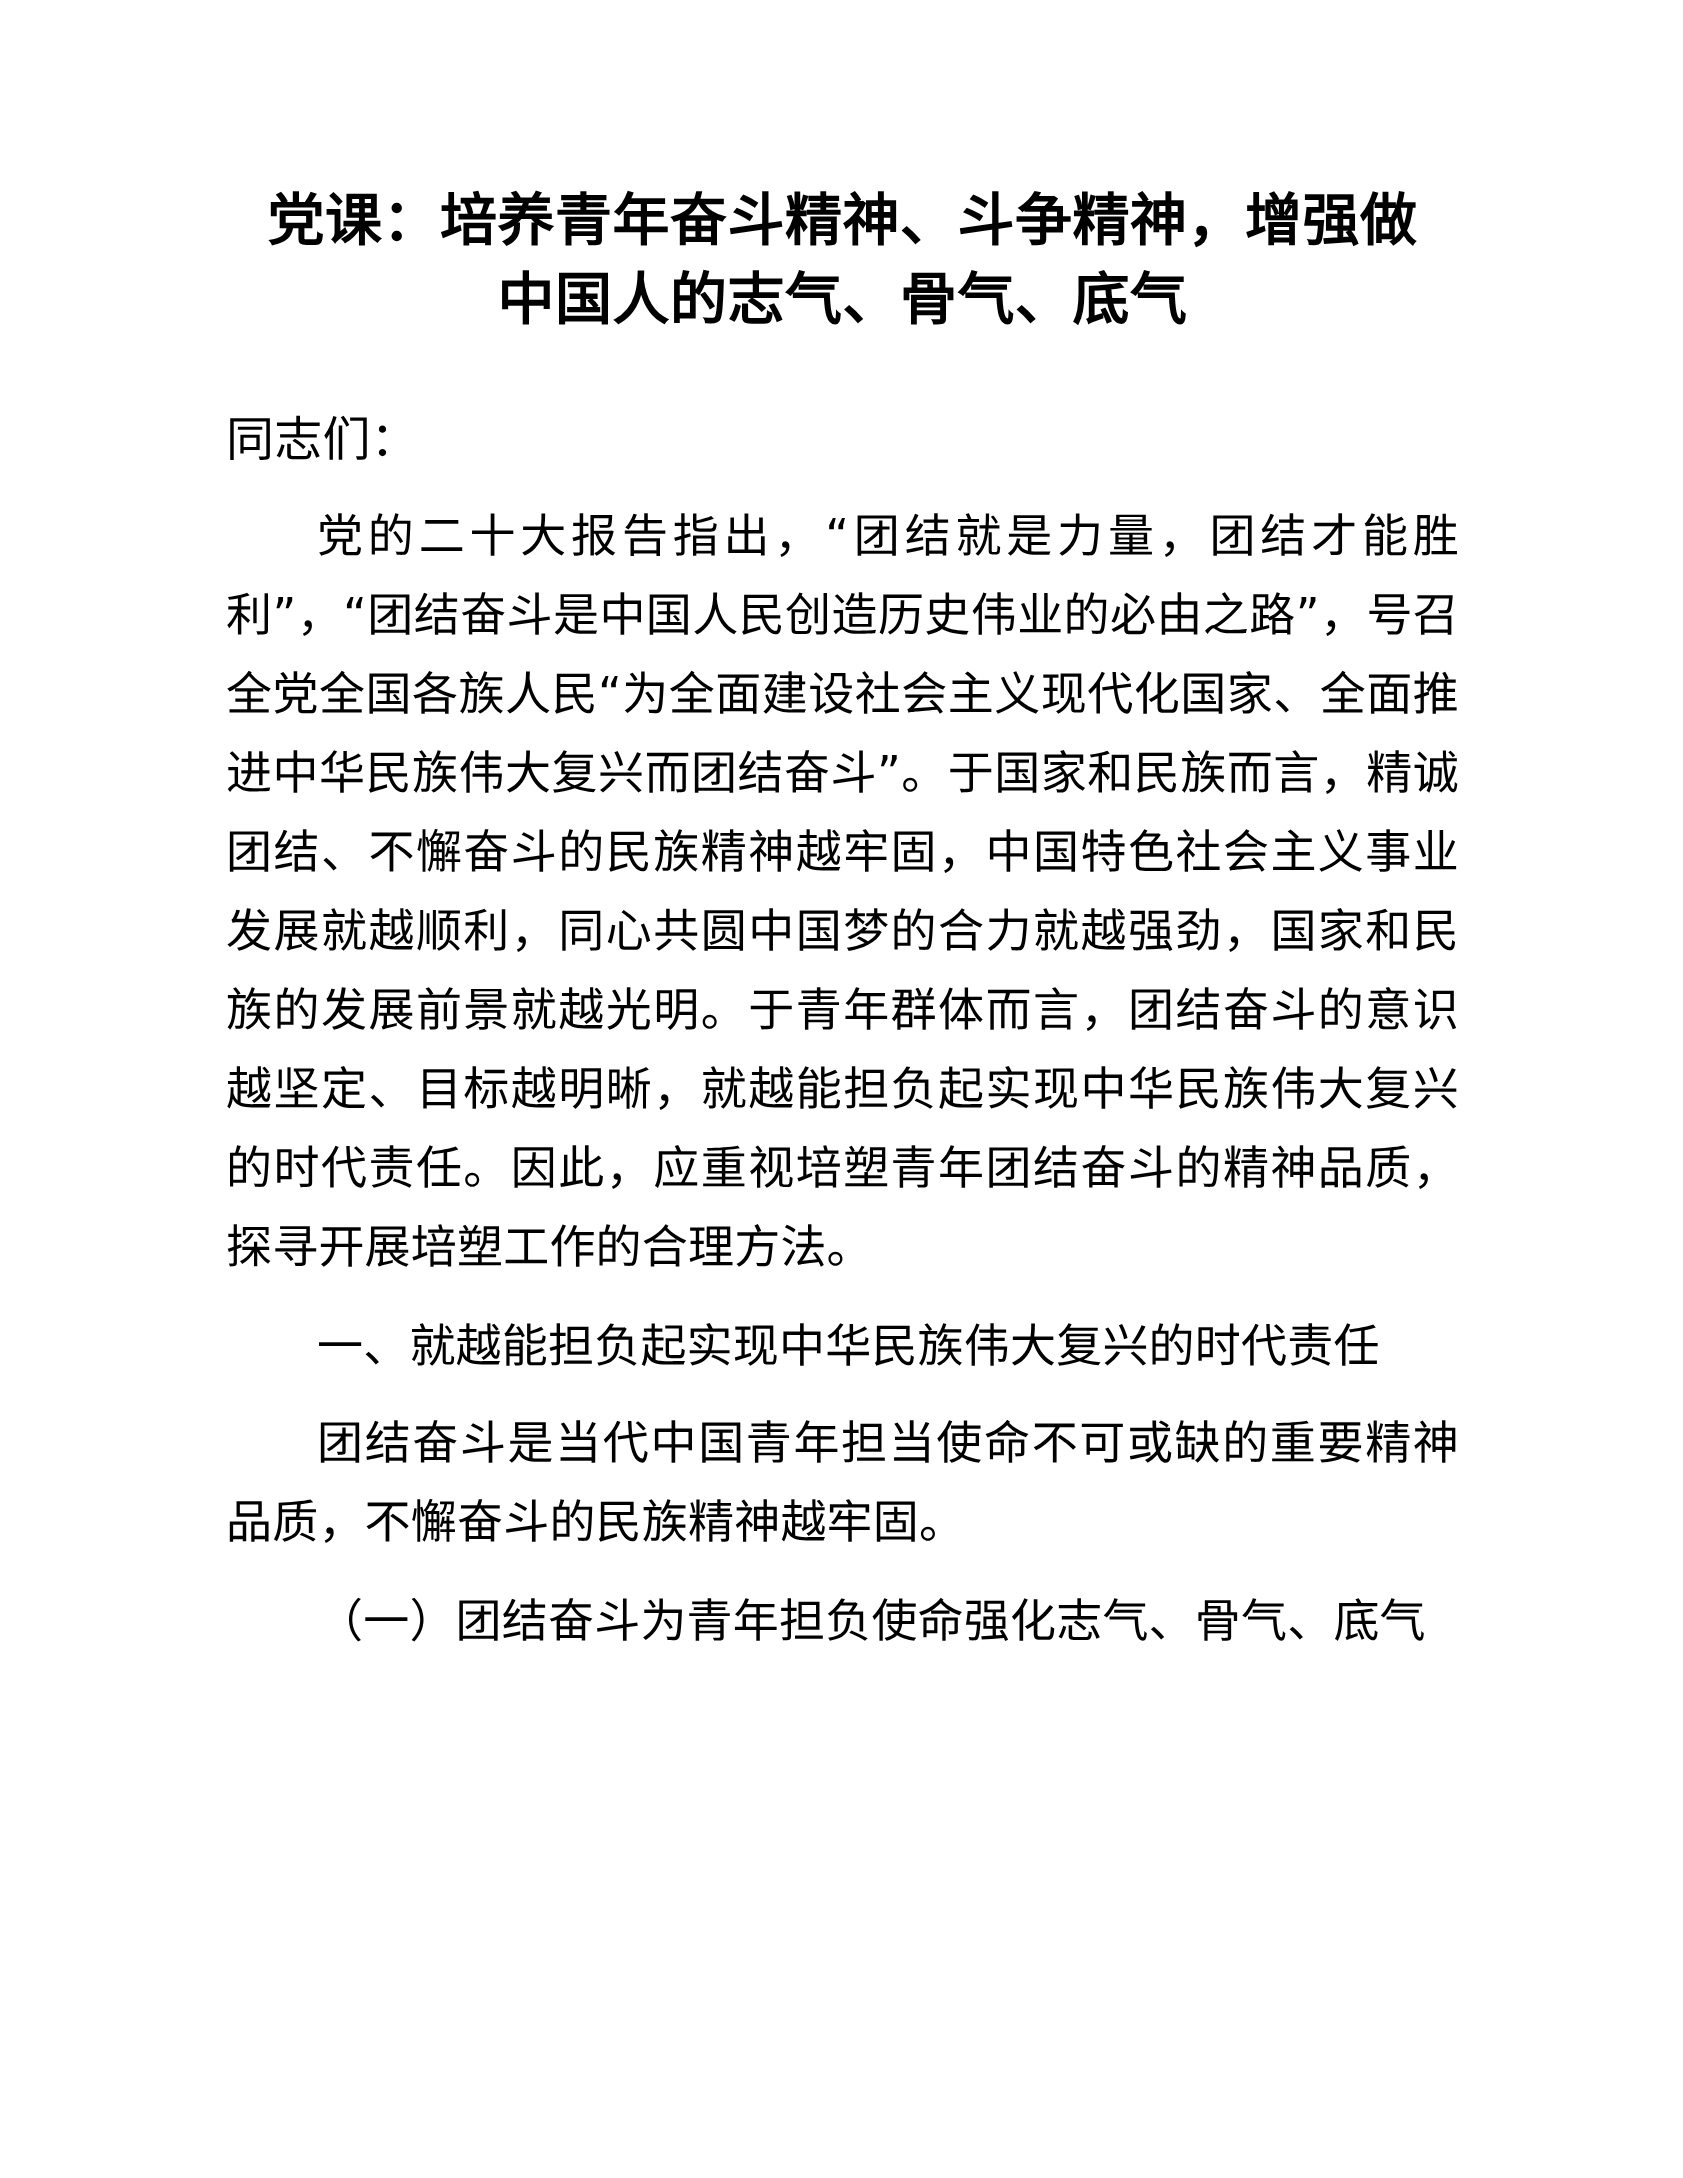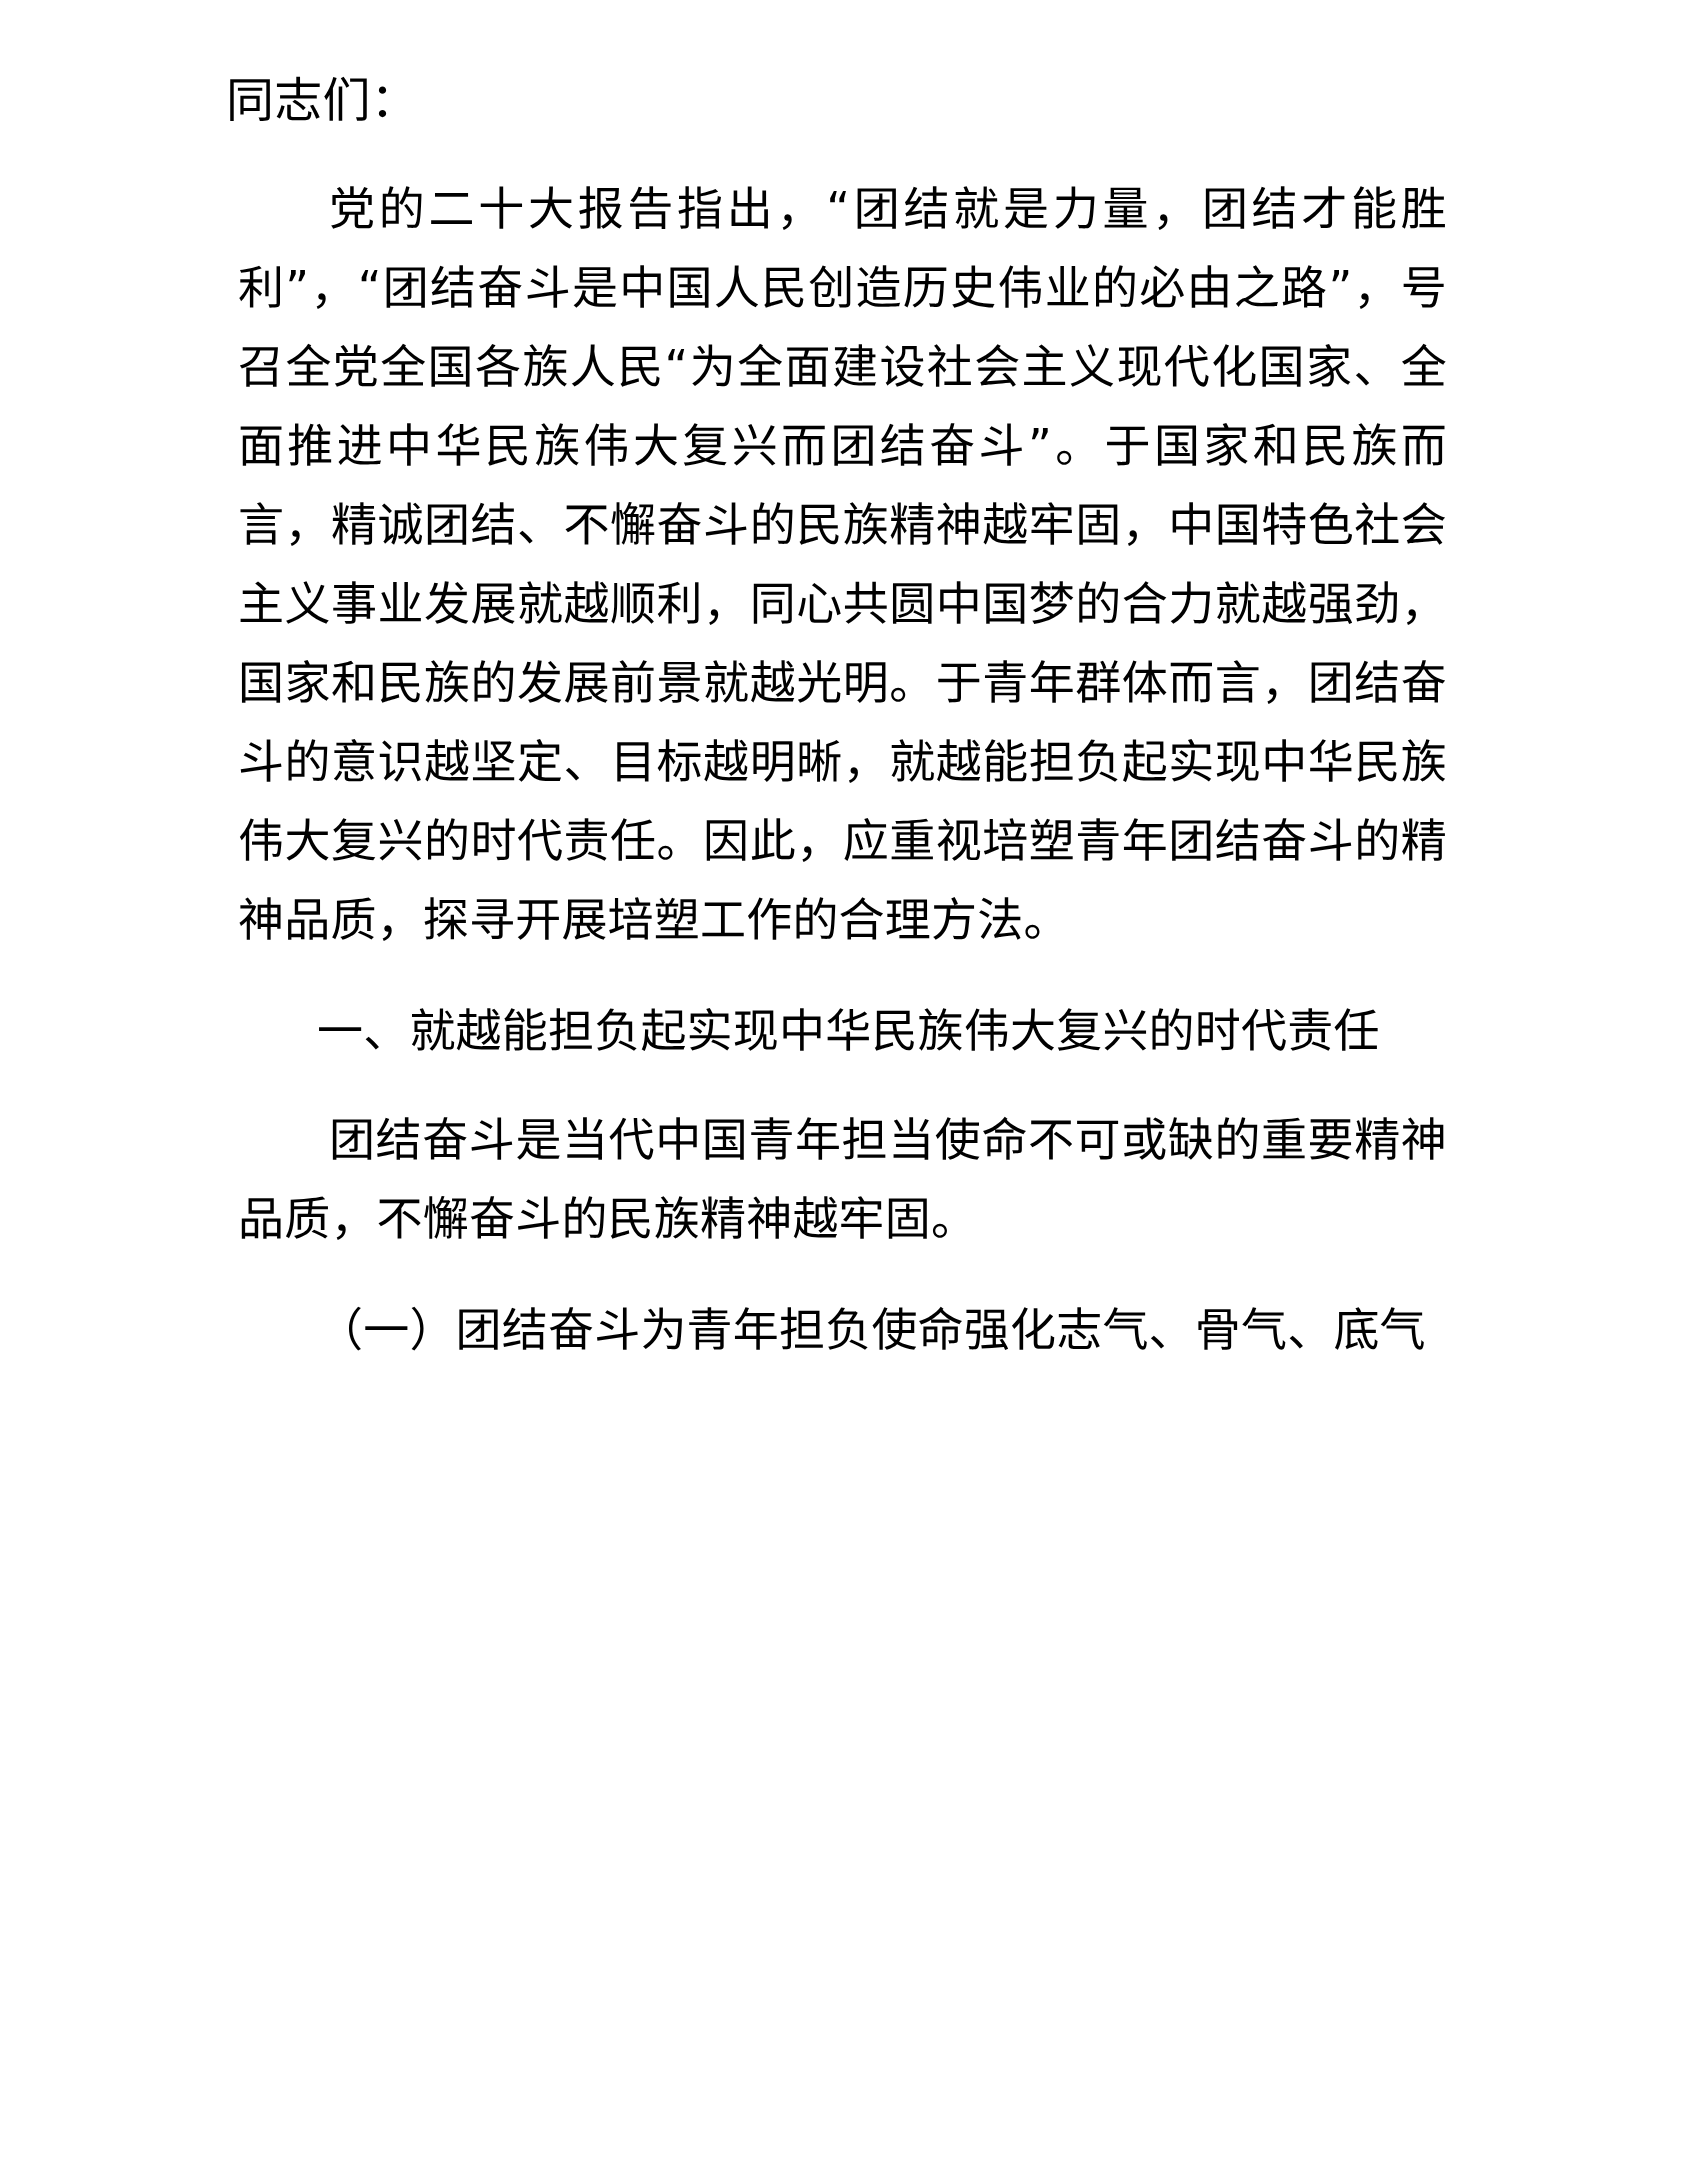--- a/index.html
+++ b/index.html
@@ -44,21 +44,21 @@
   .salutation {
     margin: 0;
     padding: 0;
     font-size: 48px;
     line-height: 79px;
     padding-top: 61px;
     text-indent: 0;
     letter-spacing: 0.2px;
   }
   .para {
-    margin: 12px;
+    margin: 0;
     padding: 0;
     font-size: 46px;
     line-height: 79px;
     text-indent: 91px;
     text-align: justify;
     text-justify: inter-ideograph;
     letter-spacing: 0.2px;
     word-break: break-all;
     padding-top: 18px;
   }
@@ -85,20 +85,24 @@
   .para-last {
     padding-top: 18px;
   }
 </style>
 </head>
 <body>
 
 <div class="page">
   <div class="content">
 
+    <h1 class="doc-title">
+      <span class="tline">党课：培养青年奋斗精神、斗争精神，增强做</span>
+      <span class="tline">中国人的志气、骨气、底气</span>
+    </h1>
 
     <p class="salutation">同志们：</p>
 
     <p class="para">党的二十大报告指出，“团结就是力量，团结才能胜利”，“团结奋斗是中国人民创造历史伟业的必由之路”，号召全党全国各族人民“为全面建设社会主义现代化国家、全面推进中华民族伟大复兴而团结奋斗”。于国家和民族而言，精诚团结、不懈奋斗的民族精神越牢固，中国特色社会主义事业发展就越顺利，同心共圆中国梦的合力就越强劲，国家和民族的发展前景就越光明。于青年群体而言，团结奋斗的意识越坚定、目标越明晰，就越能担负起实现中华民族伟大复兴的时代责任。因此，应重视培塑青年团结奋斗的精神品质，探寻开展培塑工作的合理方法。</p>
 
     <p class="heading-1">一、就越能担负起实现中华民族伟大复兴的时代责任</p>
 
     <p class="para">团结奋斗是当代中国青年担当使命不可或缺的重要精神品质，不懈奋斗的民族精神越牢固。</p>
 
     <p class="heading-2">（一）团结奋斗为青年担负使命强化志气、骨气、底气</p>

